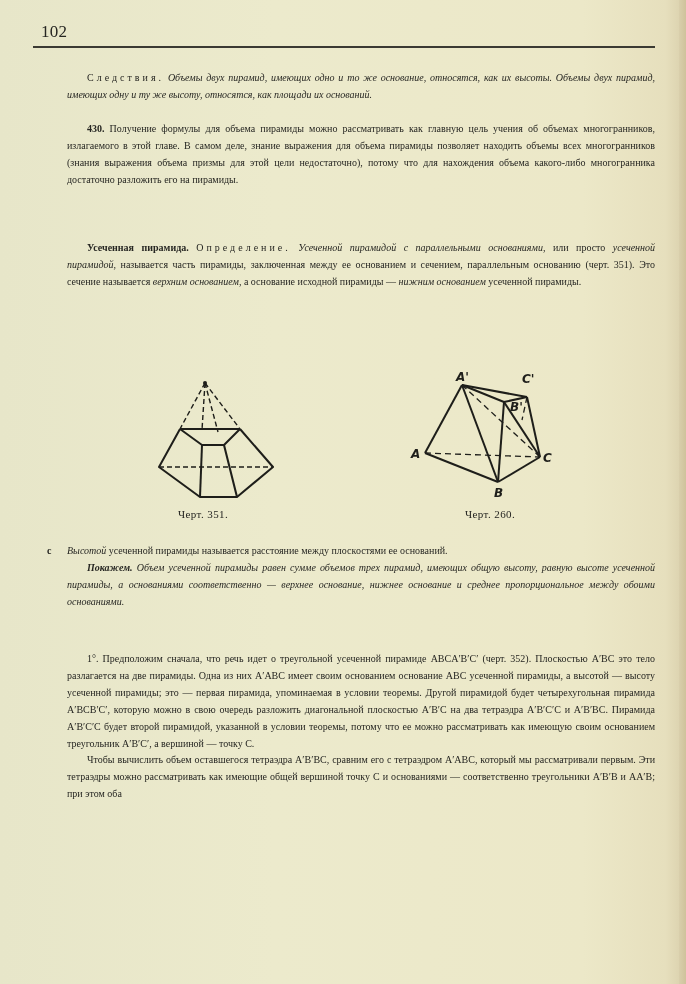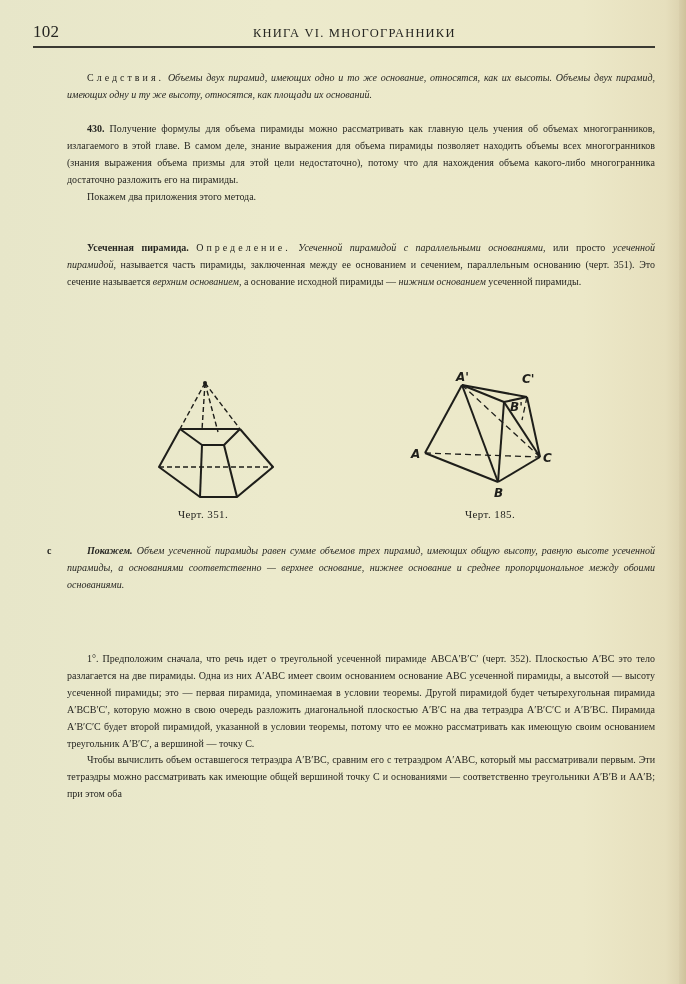--- a/index.html
+++ b/index.html
@@ -5,21 +5,21 @@
   html, body { margin:0; padding:0; }
   body {
     width:686px; height:984px; overflow:hidden;
     background: linear-gradient(90deg, #e7e6c9 0%, #eceacc 40%, #ece8c8 85%, #e6dfbd 97%, #d9cfab 100%);
     font-family: "Liberation Serif", serif;
     color:#262622;
     position:relative;
   }
   .page-edge { position:absolute; right:0; top:0; width:7px; height:984px; background:linear-gradient(90deg,#d9cfac,#cfc29b); }
   .header { position:absolute; left:33px; top:22px; width:620px; height:26px; }
-  .page-num { position:absolute; left:0; top:0; font-size:17px; letter-spacing:0.3px; }
+  .page-num { position:absolute; left:8px; top:0; font-size:17px; letter-spacing:0.3px; }
   .running-title { position:absolute; left:220px; top:4px; font-size:12.5px; letter-spacing:1.2px; }
   .header-rule { position:absolute; left:33px; top:46px; width:622px; height:1.5px; background:#3b3a33; }
   .body-text {
     position:absolute; left:67px; width:588px;
     font-size:10px; line-height:16.9px;
     text-align:justify;
   }
   .body-text p { margin:0; text-indent:20px; }
   .body-text p.noindent { text-indent:0; }
   .spaced { letter-spacing:3px; }
@@ -34,31 +34,29 @@
   .caption { position:absolute; font-size:11px; letter-spacing:0.4px; }
   .fig-label { font-family:"DejaVu Sans", sans-serif; font-style:italic; font-weight:bold; font-size:12px; }
 </style>
 </head>
 <body>
 
 <div class="page-edge"></div>
 
 <div class="header">
   <span class="page-num">102</span>
-  <span class="running-title">КНИГА VI. МНОГОГРАННИКИ</span>
 </div>
 <div class="header-rule"></div>
 
 <div class="body-text" id="block1">
   <p><span class="spaced">Следствия.</span> <span class="i">Объемы двух пирамид, имеющих одно и то же основание, относятся, как их высоты. Объемы двух пирамид, имеющих одну и ту же высоту, относятся, как площади их оснований.</span></p>
 </div>
 
 <div class="body-text" id="block2">
   <p><span class="b">430.</span> <span>Получение формулы для объема пирамиды можно рассматривать как главную цель учения об объемах многогранников, излагаемого в этой главе. В самом деле, знание выражения для объема пирамиды позволяет находить объемы всех многогранников (знания выражения объема призмы для этой цели недостаточно), потому что для нахождения объема какого-либо многогранника достаточно разложить его на пирамиды.</span></p>
-  <p>Покажем два приложения этого метода.</p>
 </div>
 
 <div class="body-text" id="block3">
   <p><span class="b">Усеченная пирамида.</span> <span class="spaced">Определение.</span> <span class="i">Усеченной пирамидой с параллельными основаниями</span><span>, или просто </span><span class="i">усеченной пирамидой</span><span>, называется часть пирамиды, заключенная между ее основанием и сечением, параллельным основанию (черт. 351). Это сечение называется </span><span class="i">верхним основанием</span><span>, а основание исходной пирамиды — </span><span class="i">нижним основанием</span><span> усеченной пирамиды.</span></p>
 </div>
 
 <svg class="figure" style="left:140px;top:370px" width="160" height="140" viewBox="140 370 160 140">
   <g stroke="#1e1e1a" stroke-width="2" fill="none" stroke-linejoin="round">
 
     <g stroke-dasharray="5,3" stroke-width="1.4">
@@ -101,23 +99,24 @@
     <line x1="504" y1="402" x2="540" y2="457"></line>
     <line x1="527" y1="397" x2="540" y2="457"></line>
   </g>
   <text class="fig-label" x="456" y="381" fill="#1e1e1a">A'</text>
   <text class="fig-label" x="522" y="383" fill="#1e1e1a">C'</text>
   <text class="fig-label" x="510" y="411" fill="#1e1e1a">B'</text>
   <text class="fig-label" x="411" y="458" fill="#1e1e1a">A</text>
   <text class="fig-label" x="543" y="462" fill="#1e1e1a">C</text>
   <text class="fig-label" x="494" y="497" fill="#1e1e1a">B</text>
 </svg>
-<div class="caption" style="left:465px;top:508px">Черт. 185.</div>
+<div class="caption" style="left:465px;top:508px">Черт. 260.</div>
 
 <div class="body-text" id="block4">
   <span style="position:absolute;left:-20px;top:0;font-weight:bold;">с</span>
+  <p class="noindent"><span class="i">Высотой</span><span> усеченной пирамиды называется расстояние между плоскостями ее оснований.</span></p>
   <p><span class="b i">Покажем.</span> <span class="i">Объем усеченной пирамиды равен сумме объемов трех пирамид, имеющих общую высоту, равную высоте усеченной пирамиды, а основаниями соответственно — верхнее основание, нижнее основание и среднее пропорциональное между обоими основаниями.</span></p>
 </div>
 
 <div class="body-text" id="block5">
   <p>1°. Предположим сначала, что речь идет о треугольной усеченной пирамиде ABCA′B′C′ (черт. 352). Плоскостью A′BC это тело разлагается на две пирамиды. Одна из них A′ABC имеет своим основанием основание ABC усеченной пирамиды, а высотой — высоту усеченной пирамиды; это — первая пирамида, упоминаемая в условии теоремы. Другой пирамидой будет четырехугольная пирамида A′BCB′C′, которую можно в свою очередь разложить диагональной плоскостью A′B′C на два тетраэдра A′B′C′C и A′B′BC. Пирамида A′B′C′C будет второй пирамидой, указанной в условии теоремы, потому что ее можно рассматривать как имеющую своим основанием треугольник A′B′C′, а вершиной — точку C.</p>
   <p>Чтобы вычислить объем оставшегося тетраэдра A′B′BC, сравним его с тетраэдром A′ABC, который мы рассматривали первым. Эти тетраэдры можно рассматривать как имеющие общей вершиной точку C и основаниями — соответственно треугольники A′B′B и AA′B; при этом оба</p>
 </div>
 
 </body></html>

